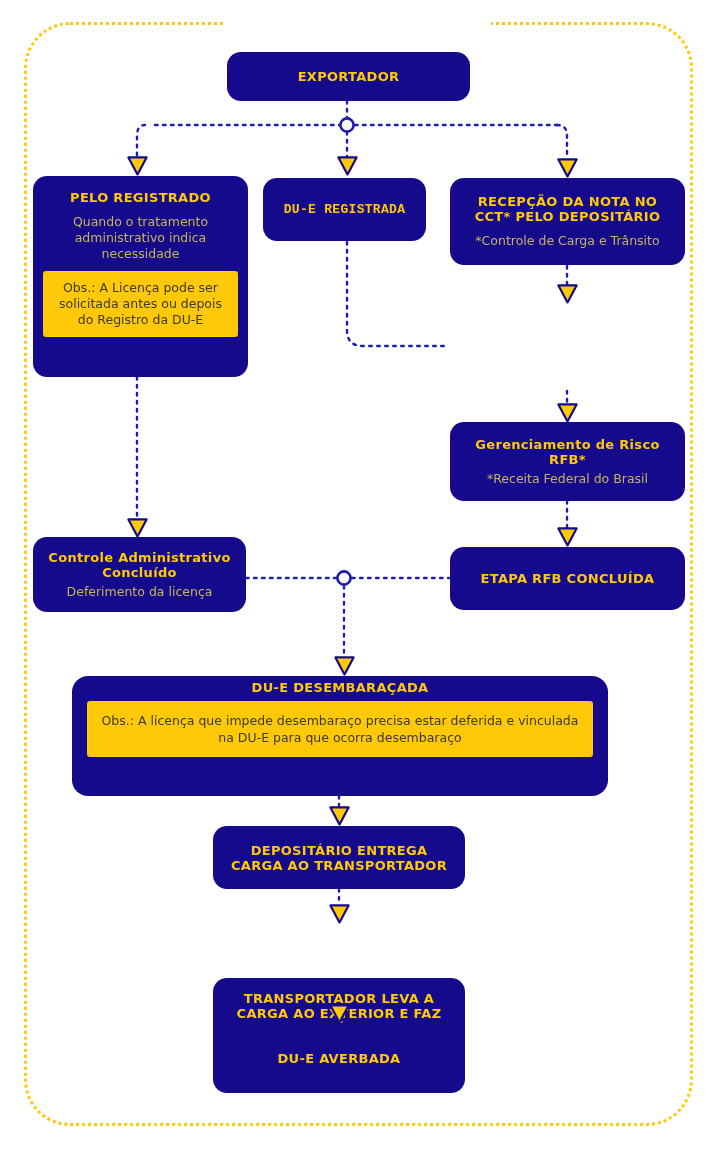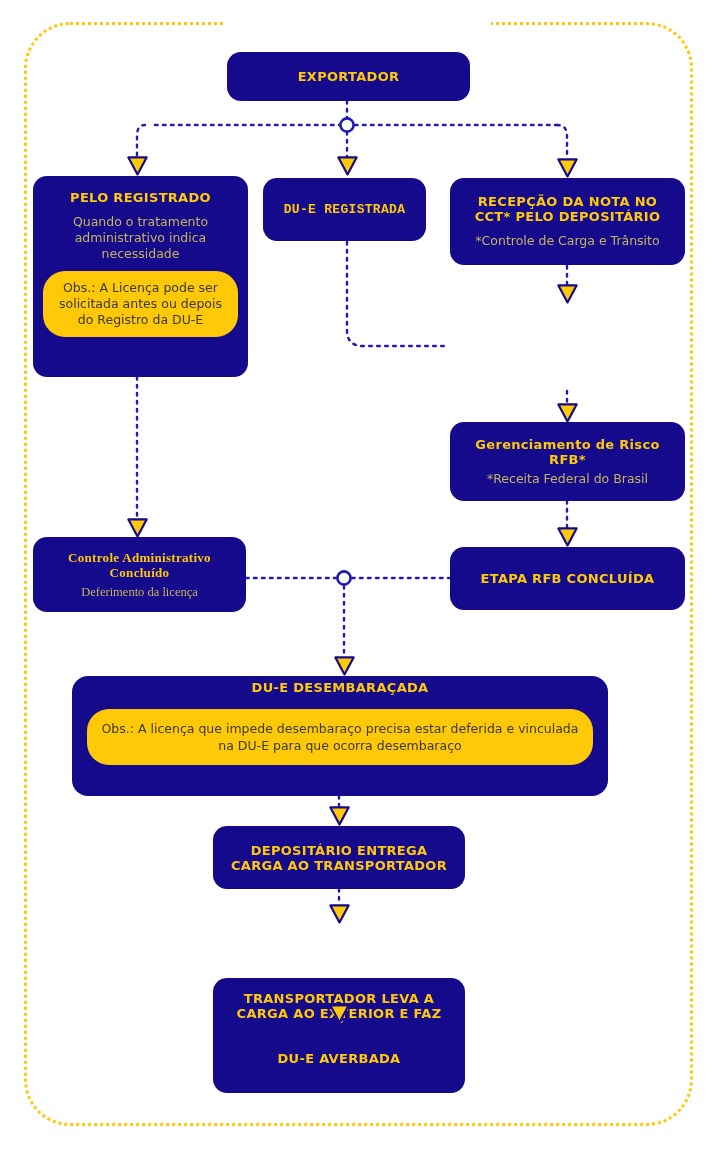--- a/index.html
+++ b/index.html
@@ -39,21 +39,21 @@
   .node .hdr{
     color:#FFC907;font-weight:bold;font-size:13px;line-height:15px;
     letter-spacing:.3px;
   }
   .node .sub{
     color:#C6B45C;font-weight:normal;font-size:12.5px;line-height:16px;
     margin-top:9px;
   }
   .node .sub.tight{margin-top:4px;}
   .obs{
-    background:#FFC907;border-radius:22px;color:#3A3A33;
+    background:#FFC907;border-radius:3px;color:#3A3A33;
     font-size:12.5px;line-height:16px;padding:9px 10px;
     margin-top:9px;width:100%;box-sizing:border-box;text-align:center;
   }
   .obs.wide{font-size:12.5px;line-height:17px;padding:11px 14px;}
 
   
   .arrow{position:absolute;z-index:7;}
 </style>
 </head>
 <body>
@@ -156,32 +156,32 @@
     <div class="hdr">RECEPÇÃO DA NOTA NO CCT* PELO DEPOSITÁRIO</div>
     <div class="sub">*Controle de Carga e Trânsito</div>
   </div>
 
 
   <div class="node" style="left:450px;top:422px;width:235px;height:79px;">
     <div class="hdr">Gerenciamento de Risco RFB*</div>
     <div class="sub tight">*Receita Federal do Brasil</div>
   </div>
 
-  <div class="node" style="left:33px;top:537px;width:213px;height:75px;font-family:Liberation Serif, serif;">
+  <div class="node" style="left:33px;top:537px;width:213px;height:75px;">
     <div class="hdr">Controle Administrativo Concluído</div>
     <div class="sub tight">Deferimento da licença</div>
   </div>
 
   <div class="node" style="left:450px;top:547px;width:235px;height:63px;">
     <div class="hdr">ETAPA RFB CONCLUÍDA</div>
   </div>
 
   <div class="node" style="left:72px;top:676px;width:536px;height:120px;justify-content:flex-start;padding-top:4px;border-radius:16px;">
     <div class="hdr">DU-E DESEMBARAÇADA</div>
-    <div class="obs wide" style="margin-top:14px;width:506px;">Obs.: A licença que impede desembaraço precisa estar deferida e vinculada na DU-E para que ocorra desembaraço</div>
+    <div class="obs wide" style="margin-top:6px;width:506px;">Obs.: A licença que impede desembaraço precisa estar deferida e vinculada na DU-E para que ocorra desembaraço</div>
   </div>
 
   <div class="node" style="left:213px;top:826px;width:252px;height:63px;">
     <div class="hdr">DEPOSITÁRIO ENTREGA CARGA AO TRANSPORTADOR</div>
   </div>
 
   <div class="node" style="left:213px;top:978px;width:252px;height:71px;">
     <div class="hdr">TRANSPORTADOR LEVA A CARGA AO EXTERIOR E FAZ MANIFESTAÇÃO DE CARGA</div>
   </div>
 

